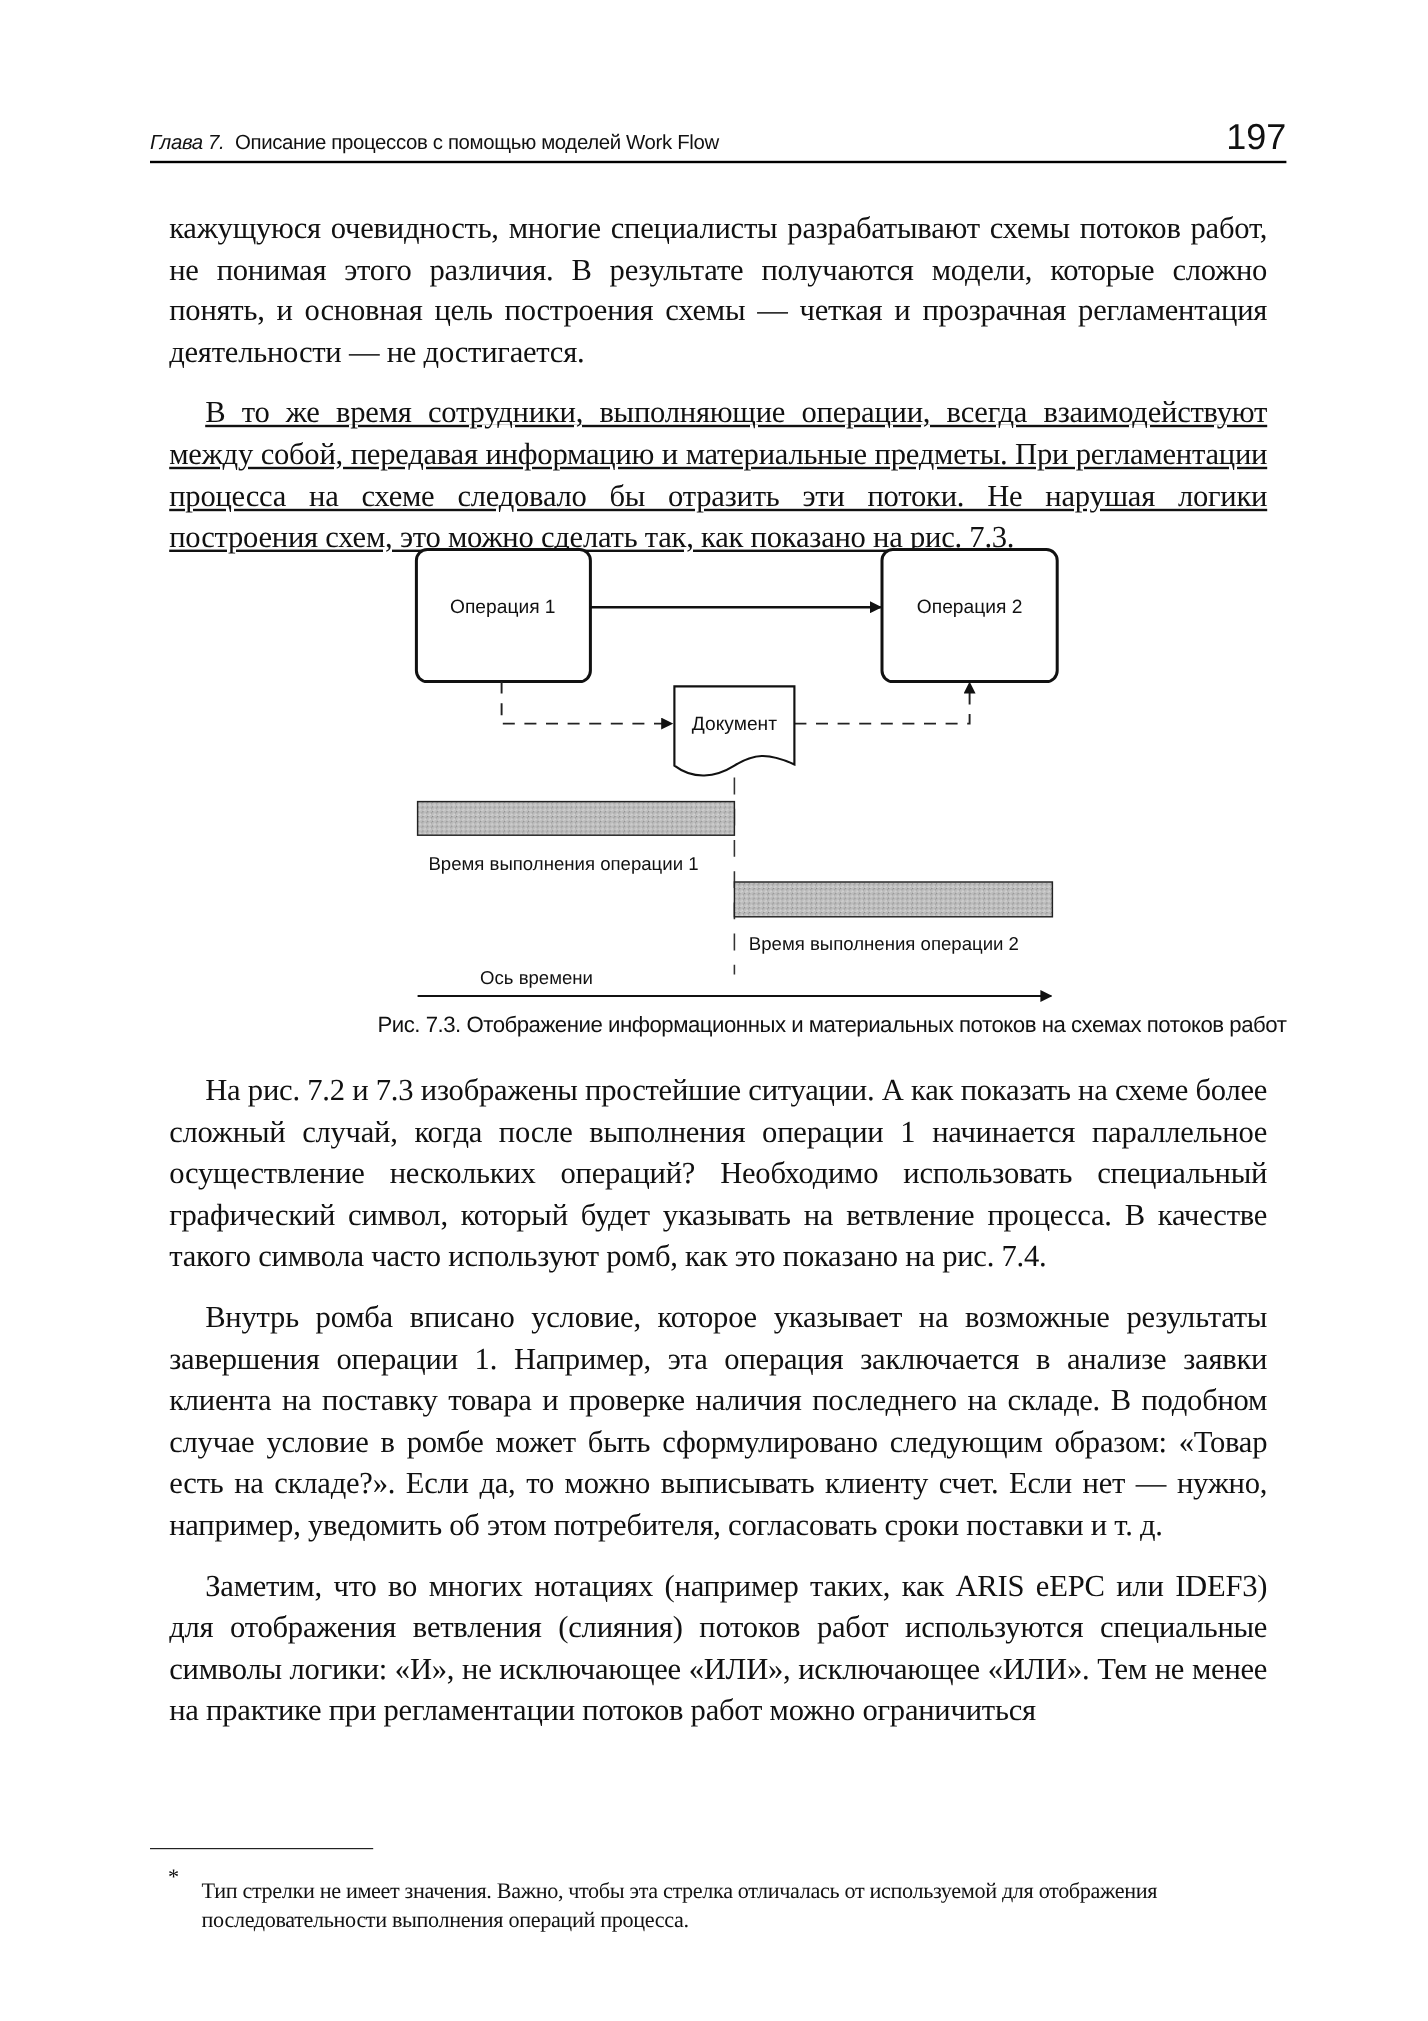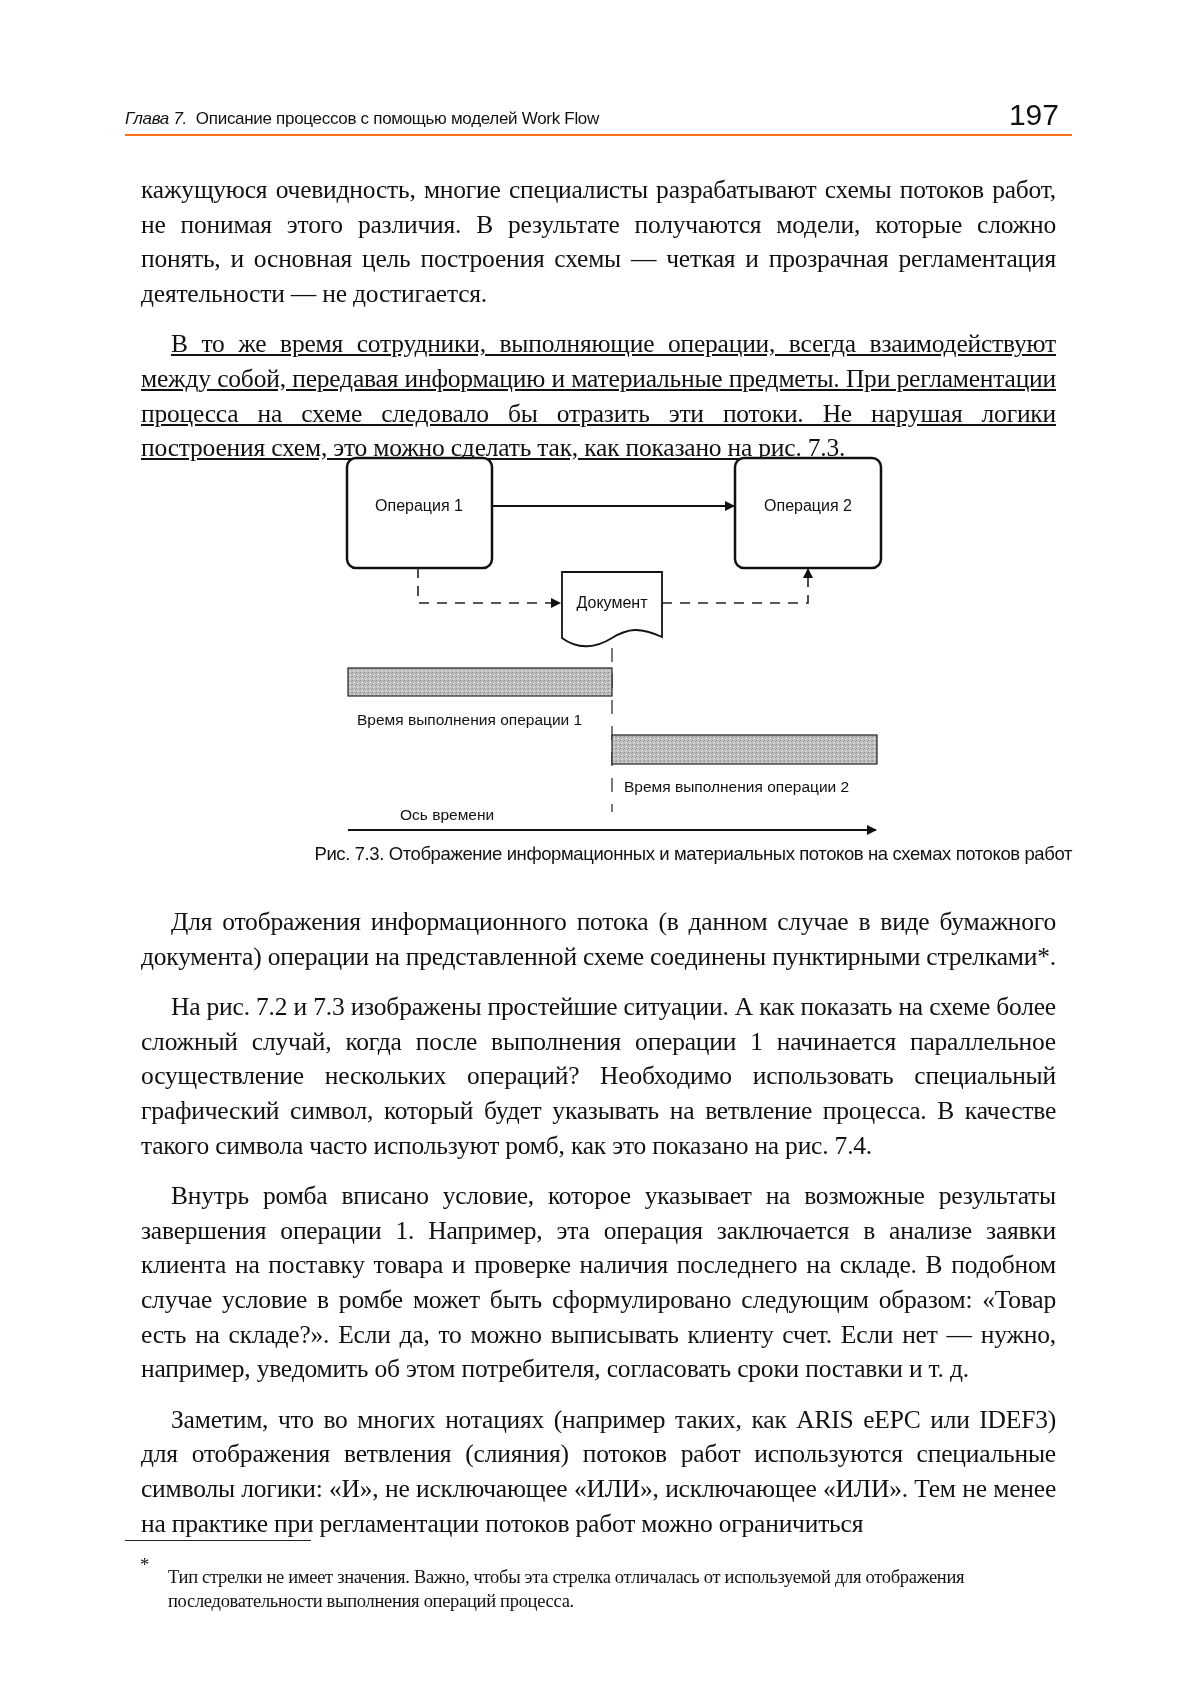--- a/index.html
+++ b/index.html
@@ -1,20 +1,20 @@
 <!DOCTYPE html>
 <html><head>
 <meta charset="utf-8">
 <style>
   html, body { margin:0; padding:0; background:#fff; }
   body { width:1190px; height:1684px; position:relative; overflow:hidden; color:#111; }
-  .hdr { position:absolute; left:125px; top:96px; width:947px; height:38px; border-bottom:2px solid #f97316;text-align:center; }
+  .hdr { position:absolute; left:125px; top:96px; width:947px; height:38px; border-bottom:2px solid #000000;text-align:center; }
   .hdr-title { position:absolute; left:0; bottom:5px; font-family:"Liberation Sans", sans-serif; font-size:17px; letter-spacing:-0.3px; }
   .hdr-title i { font-style:italic; }
-  .hdr-page { position:absolute; right:13px; bottom:2px; font-family:"Liberation Sans", sans-serif; font-size:30px; }
+  .hdr-page { position:absolute; right:0; bottom:2px; font-family:"Liberation Sans", sans-serif; font-size:30px; }
   .text { position:absolute; left:125px; width:947px; font-family:"Liberation Serif", serif; font-size:25.5px; line-height:34.6px; text-align:justify; letter-spacing:-0.2px; }
   .text p { margin:16px; text-indent:30px; }
   .text p.noindent { text-indent:0; }
   #fig { position:absolute; left:0; top:0; }
   .fig-caption { position:absolute; left:125px; width:947px; top:843px; text-align:right; font-family:"Liberation Sans", sans-serif; font-size:18.5px; letter-spacing:-0.4px; }
   .fn-rule { position:absolute; left:125px; top:1540px; width:186px; border-top:1.5px solid #222; }
   .footnote { position:absolute; left:140px; top:1553px; width:930px; font-family:"Liberation Serif", serif; font-size:18.5px; line-height:24px; letter-spacing:-0.3px; }
   .footnote .star { position:absolute; left:0; top:0; }
   .footnote .fn-text { display:block; padding-left:28px;margin-top:12px; }
   .svgtext { font-family:"Liberation Sans", sans-serif; fill:#111; }
@@ -74,21 +74,20 @@
   <rect x="612" y="735" width="265" height="29" fill="url(#grain)" stroke="#222" stroke-width="1.2"></rect>
   <text class="svgtext" x="624" y="792" font-size="15.5">Время выполнения операции 2</text>
 
   <text class="svgtext" x="400" y="820" font-size="15.5">Ось времени</text>
   <line x1="348" y1="830" x2="876" y2="830" stroke="#111" stroke-width="1.8" marker-end="url(#ah)"></line>
 </svg>
 
 <div class="fig-caption">Рис. 7.3. Отображение информационных и материальных потоков на схемах потоков работ</div>
 
 <div class="text" style="top:889px;">
-  <p>Для отображения информационного потока (в данном случае в виде бумажного документа) операции на представленной схеме соединены пунктирными стрелками*.</p>
   <p style="margin-top:3px;">На рис. 7.2 и 7.3 изображены простейшие ситуации. А как показать на схеме более сложный случай, когда после выполнения операции 1 начинается параллельное осуществление нескольких операций? Необходимо использовать специальный графический символ, который будет указывать на ветвление процесса. В качестве такого символа часто используют ромб, как это показано на рис. 7.4.</p>
   <p style="margin-top:3px;">Внутрь ромба вписано условие, которое указывает на возможные результаты завершения операции 1. Например, эта операция заключается в анализе заявки клиента на поставку товара и проверке наличия последнего на складе. В подобном случае условие в ромбе может быть сформулировано следующим образом: «Товар есть на складе?». Если да, то можно выписывать клиенту счет. Если нет — нужно, например, уведомить об этом потребителя, согласовать сроки поставки и т. д.</p>
   <p style="margin-top:3px;">Заметим, что во многих нотациях (например таких, как ARIS eEPC или IDEF3) для отображения ветвления (слияния) потоков работ используются специальные символы логики: «И», не исключающее «ИЛИ», исключающее «ИЛИ». Тем не менее на практике при регламентации потоков работ можно ограничиться</p>
 </div>
 
 <div class="fn-rule"></div>
 <div class="footnote">
   <span class="star">*</span>
   <span class="fn-text">Тип стрелки не имеет значения. Важно, чтобы эта стрелка отличалась от используемой для отображения последовательности выполнения операций процесса.</span>
 </div>

